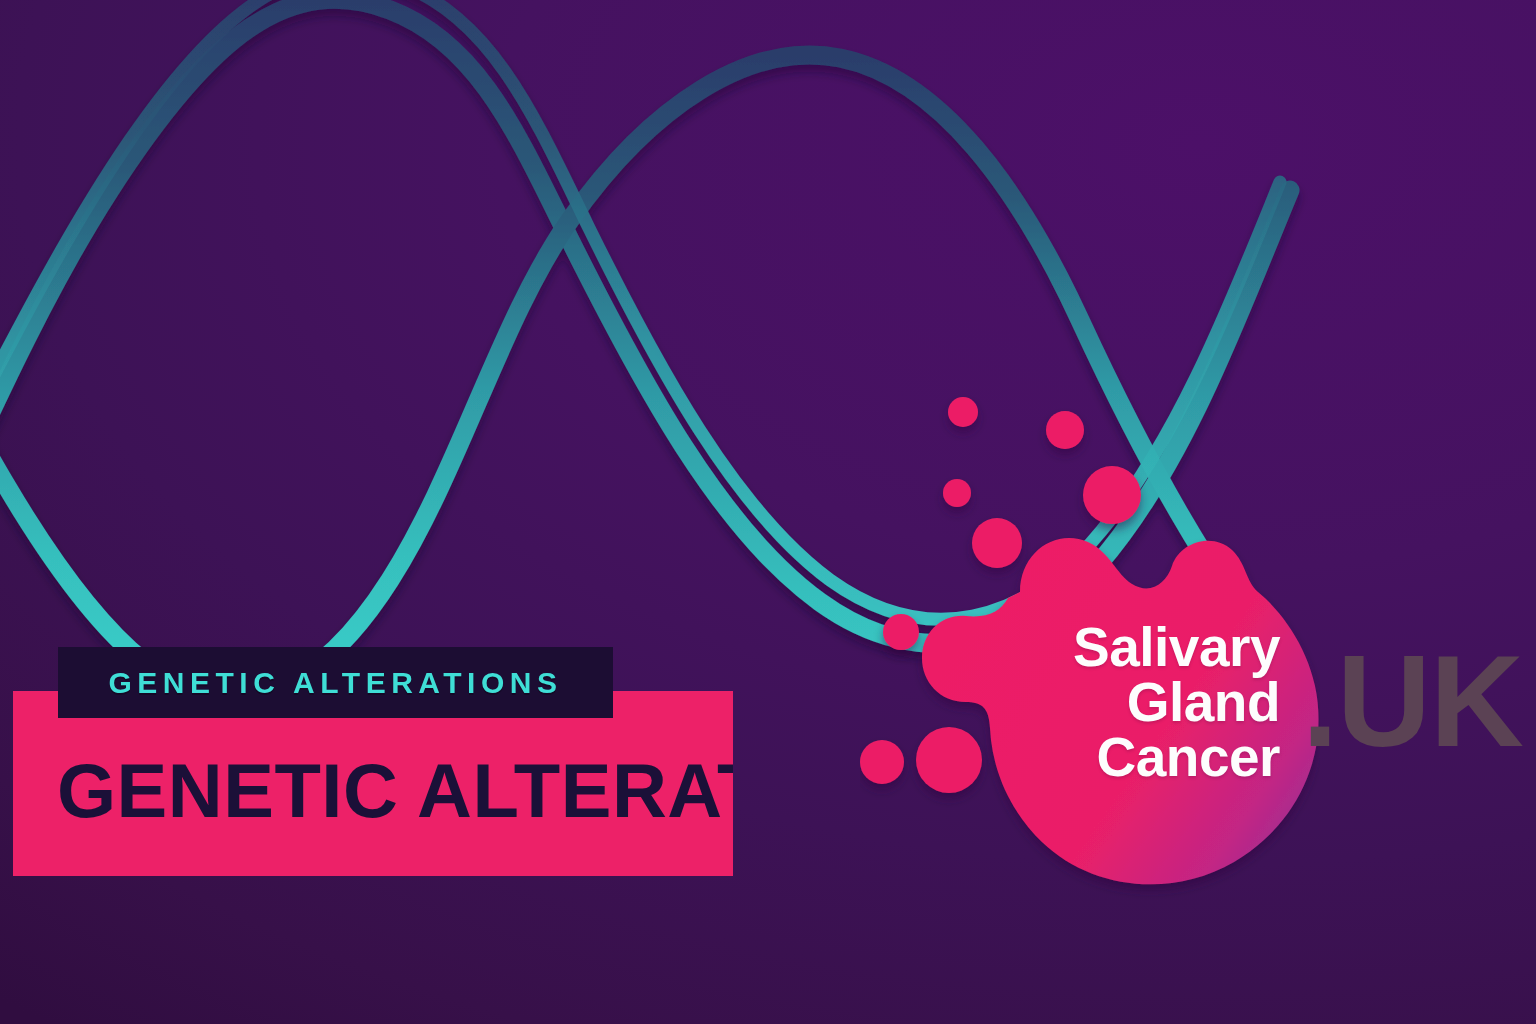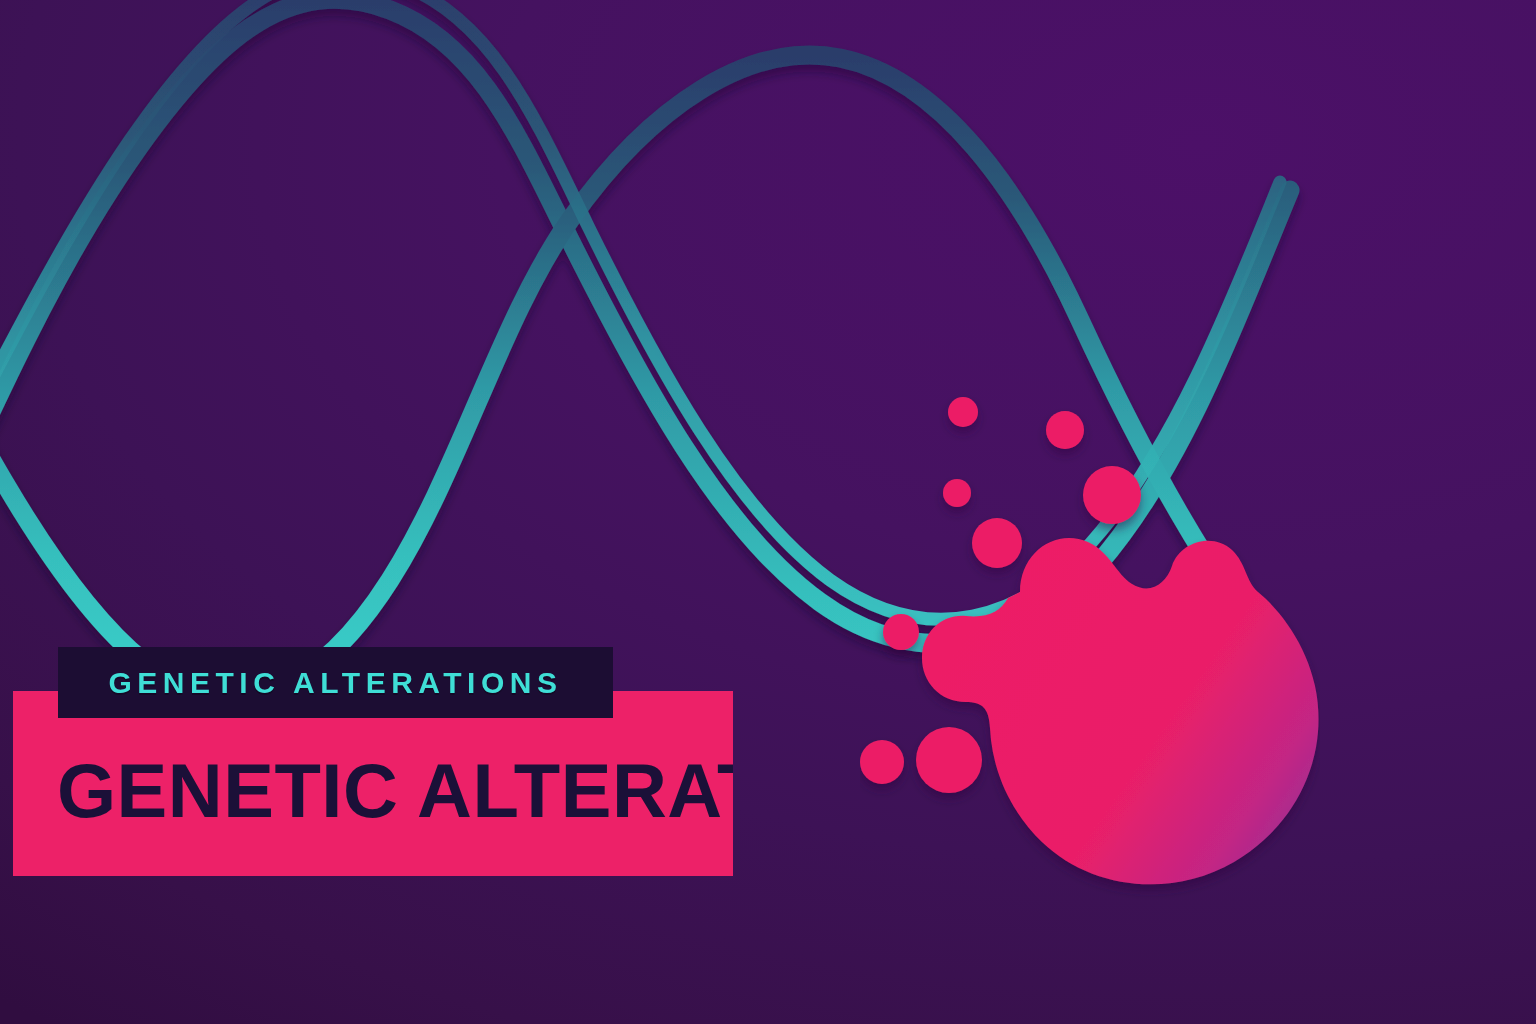--- a/index.html
+++ b/index.html
@@ -222,22 +222,28 @@
                C 470,386 436,456 374,492
                C 312,528 232,520 182,472
                C 150,441 132,400 130,358
                C 129,338 122,332 106,332
                C 80,332 62,312 62,288
                C 62,262 82,244 106,246
                C 128,248 140,242 148,228
                Z"></path>
     </svg>
 
+    <div id="logo-title">
+      <span>Salivary</span>
+      <span>Gland</span>
+      <span>Cancer</span>
+    </div>
   </div>
 
+  <div id="uk-mark">.UK</div>
 
   <div id="banner"></div>
   <div id="headline">
     <div id="headline-text">GENETIC ALTERATIONS</div>
   </div>
 
   <div id="eyebrow">
     <div id="eyebrow-text">GENETIC ALTERATIONS</div>
   </div>
 

